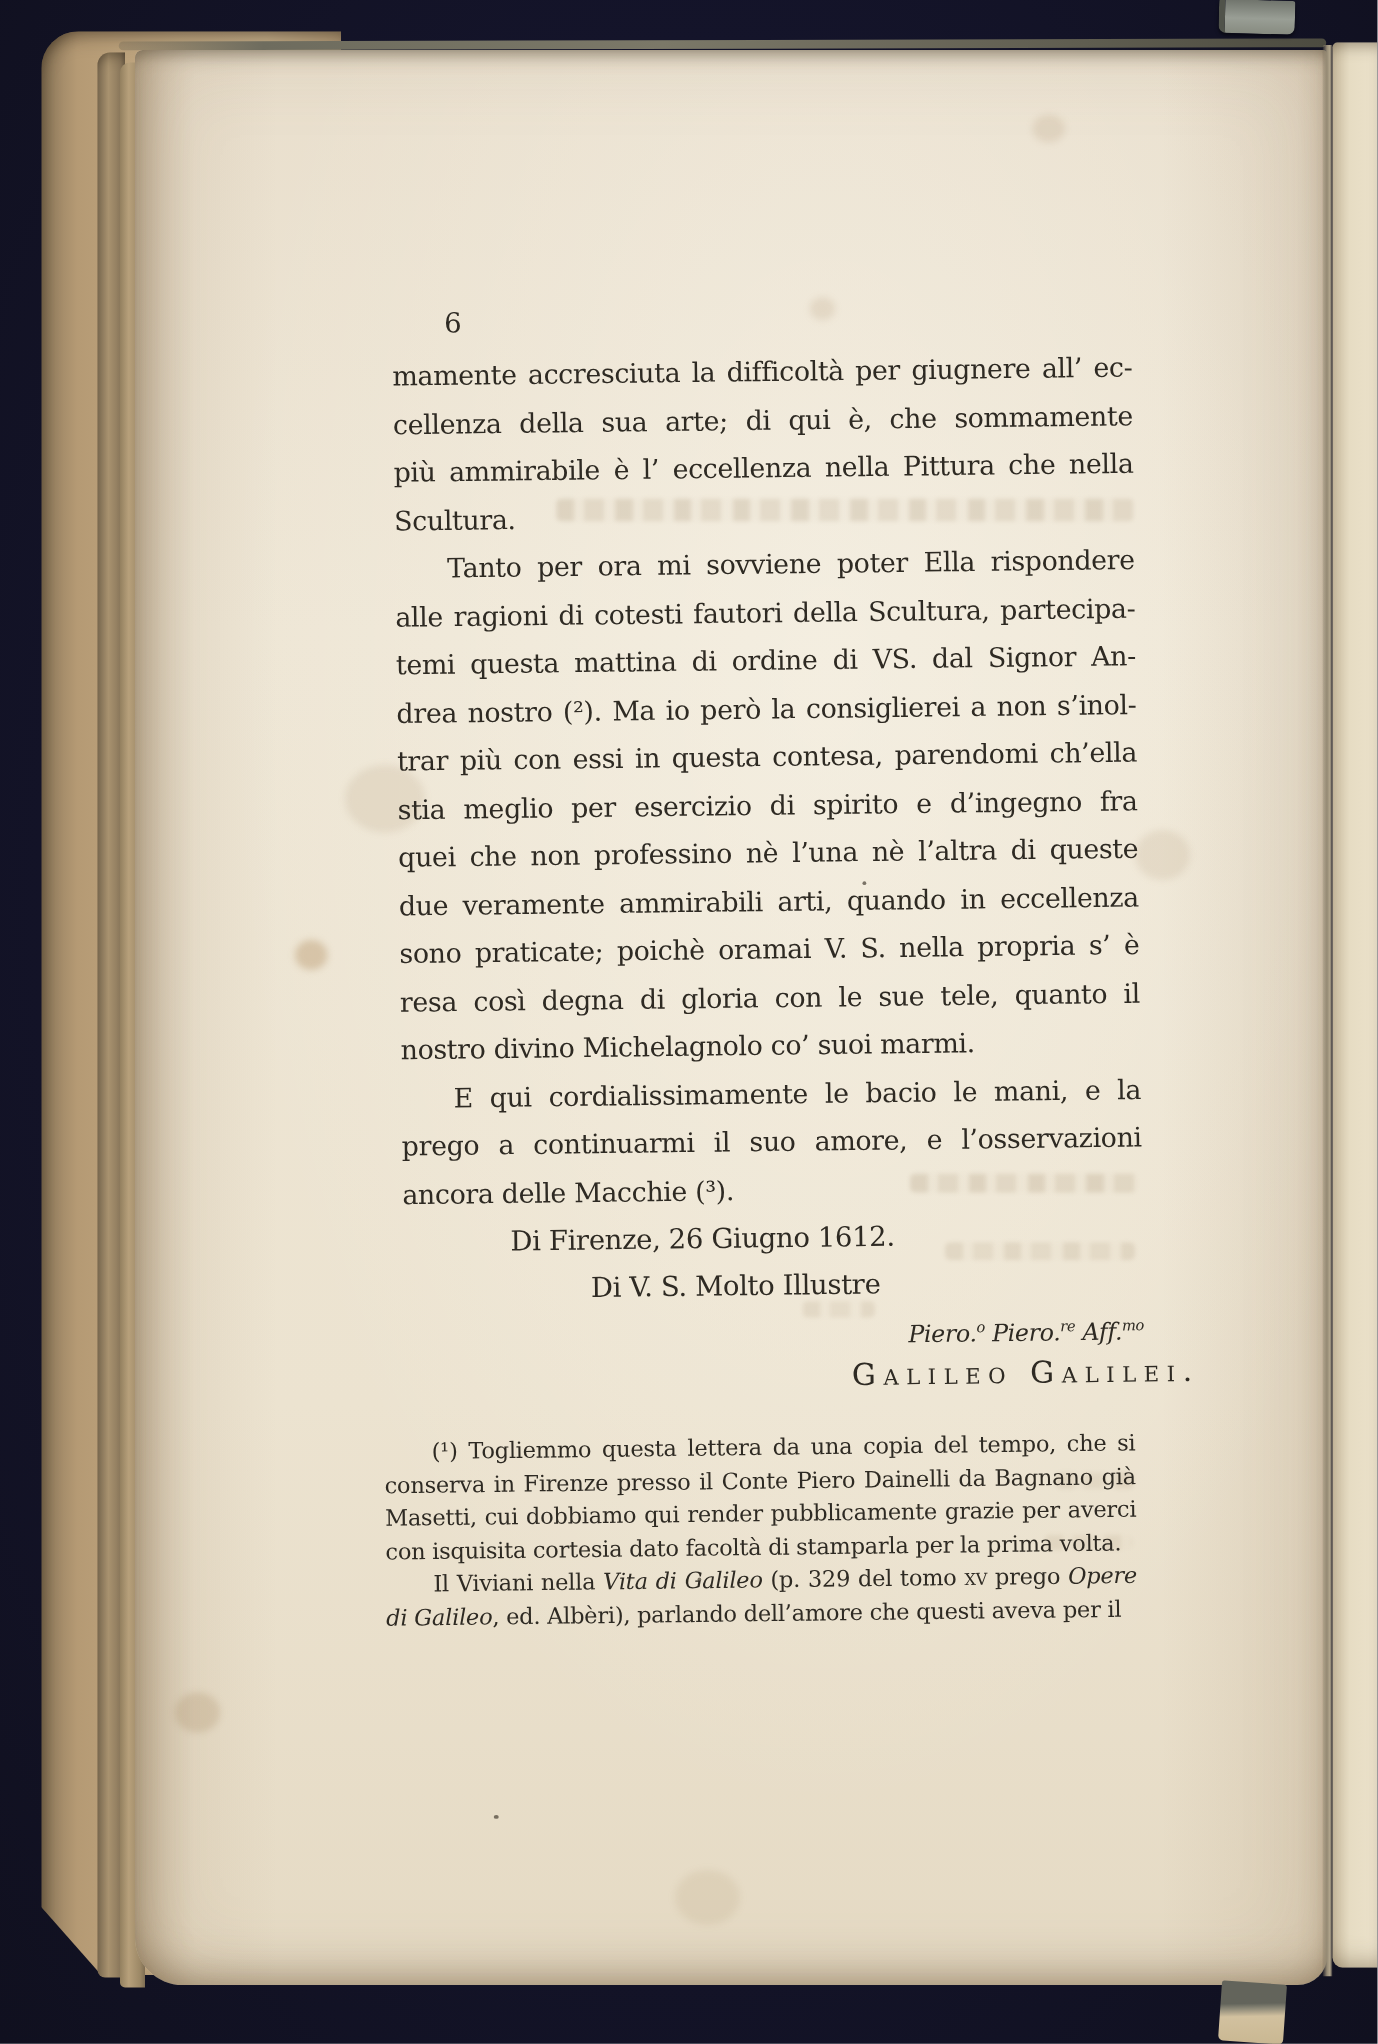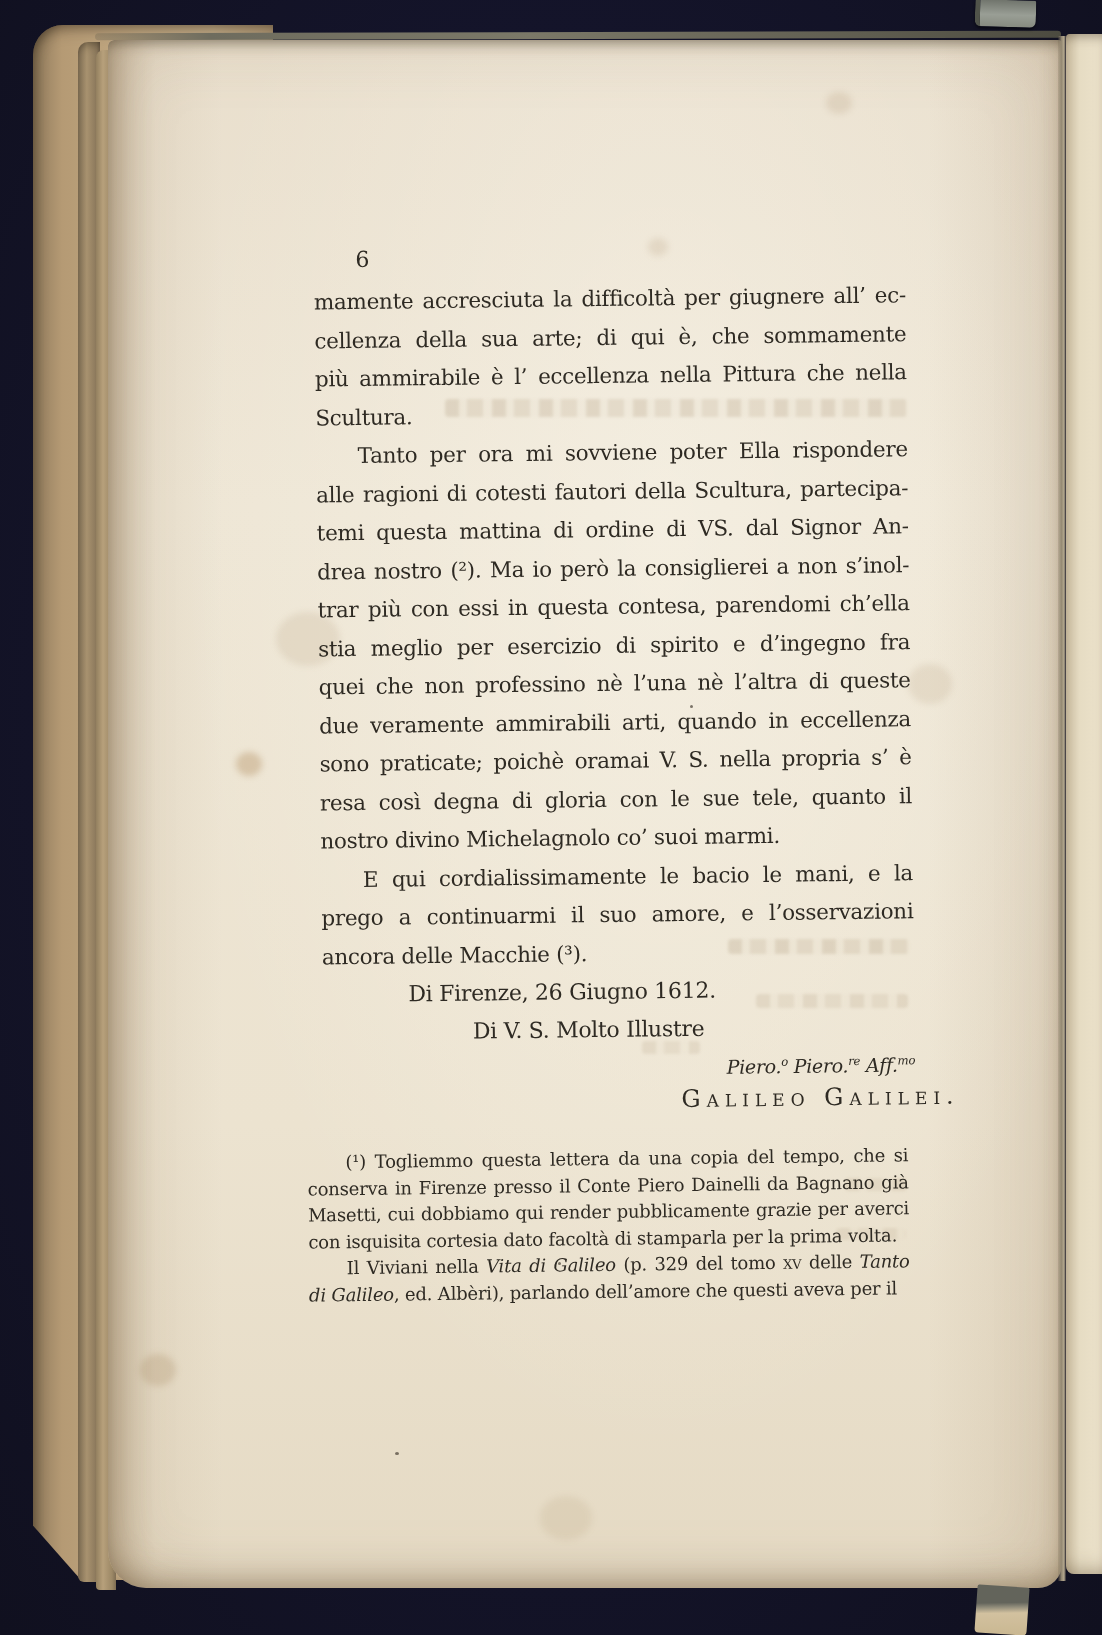--- a/index.html
+++ b/index.html
@@ -159,17 +159,17 @@
     <div class="salutation">Di V. S. Molto Illustre</div>
     <div class="closing"><span>Piero.</span><sup>o</sup><span> Piero.</span><sup>re</sup><span> Aff.</span><sup>mo</sup></div>
     <div class="signature">Galileo Galilei.</div>
   </div>
 
   <div class="abs footnote">
     <div class="fl find">(¹) Togliemmo questa lettera da una copia del tempo, che si</div>
     <div class="fl">conserva in Firenze presso il Conte Piero Dainelli da Bagnano già</div>
     <div class="fl">Masetti, cui dobbiamo qui render pubblicamente grazie per averci</div>
     <div class="fl last">con isquisita cortesia dato facoltà di stamparla per la prima volta.</div>
-    <div class="fl find"><span>Il Viviani nella </span><span class="it">Vita di Galileo</span><span> (p. 329 del tomo </span><span class="sc">xv</span><span> delle </span><span class="it">Tanto</span></div>
+    <div class="fl find"><span>Il Viviani nella </span><span class="it">Vita di Galileo</span><span> (p. 329 del tomo </span><span class="sc">xv</span><span> prego </span><span class="it">Opere</span></div>
     <div class="fl last"><span class="it">di Galileo</span><span>, ed. Albèri), parlando dell’amore che questi aveva per il</span></div>
   </div>
 
 </div>
 
 </body></html>

